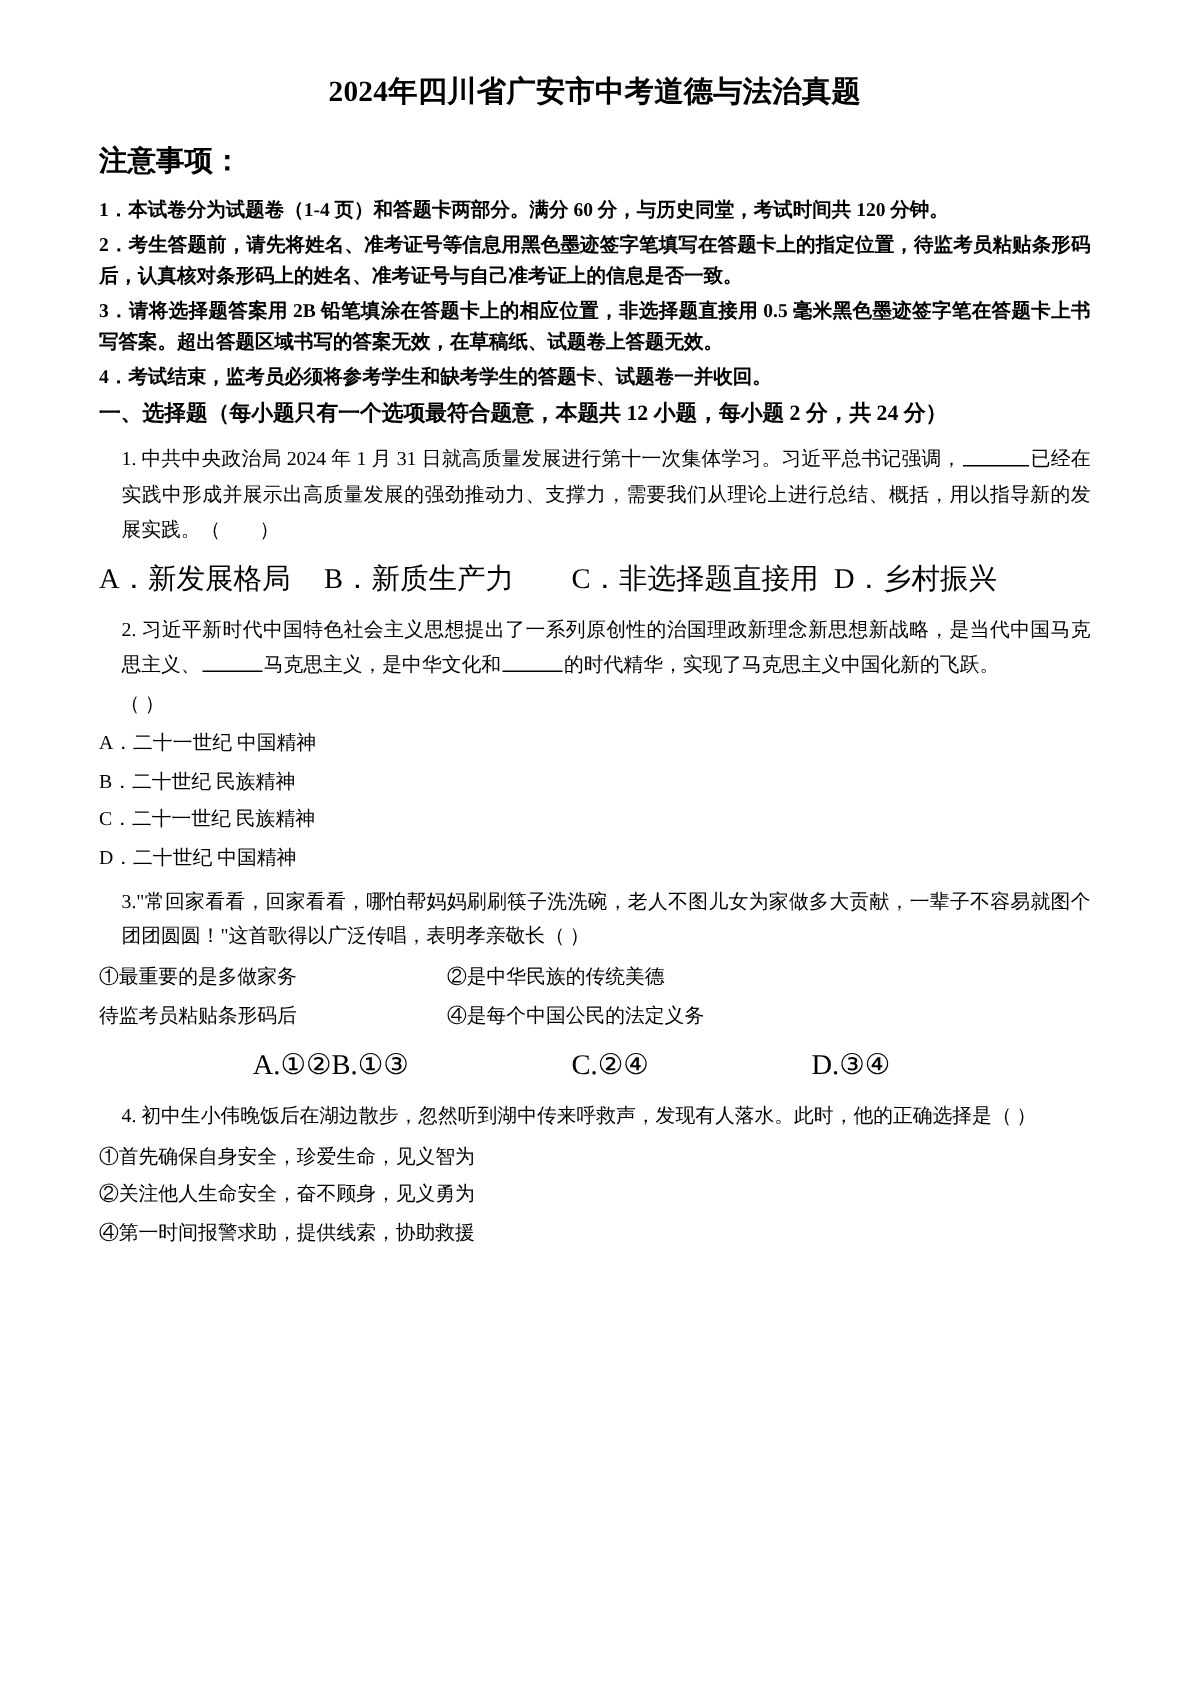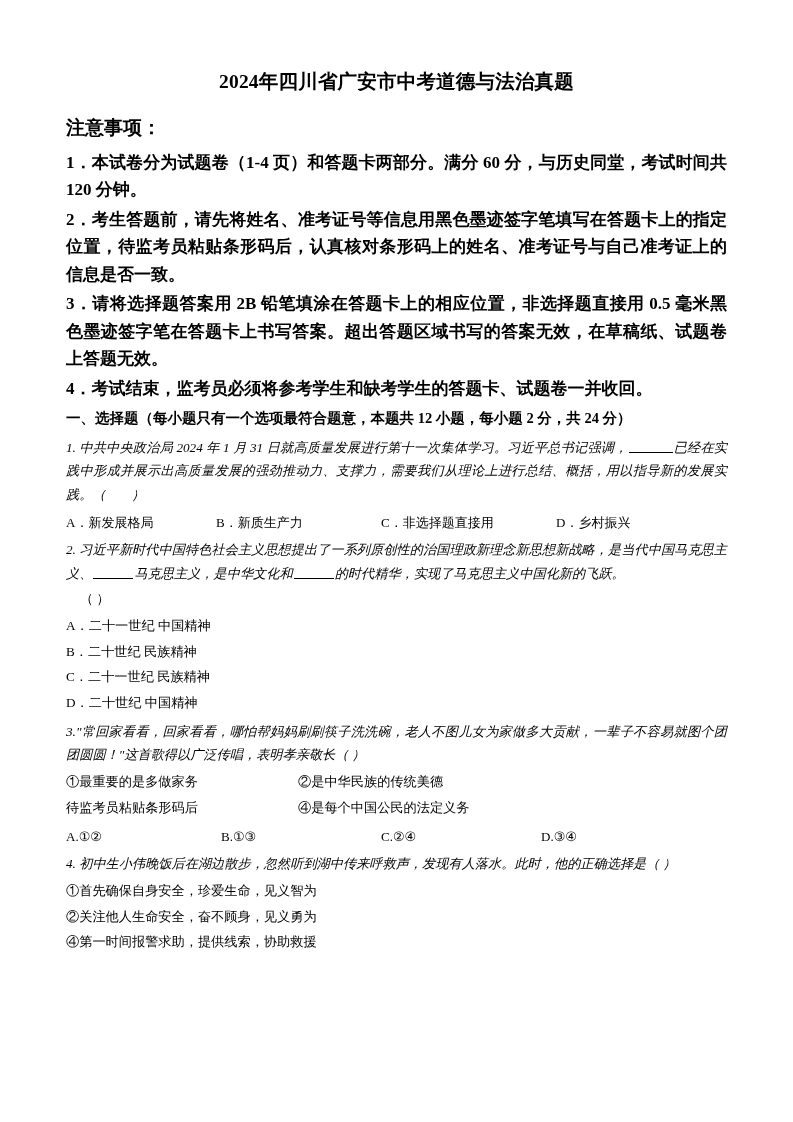--- a/index.html
+++ b/index.html
@@ -10,78 +10,77 @@
   body {
     width: 793px;
     height: 1122px;
     font-family: "Liberation Serif", "DejaVu Serif", serif;
     color: #000000;
     position: relative;
     overflow: hidden;
   }
   .page {
     box-sizing: border-box;
-    padding: 56px 66px 0 66px;
+    padding: 36px 66px 0 66px;
     width: 793px;
     height: 1122px;
   }
   .doc-title {
     text-align: center;
     font-size: 19.5px;
     font-weight: bold;
     letter-spacing: 0.2px;
     margin: 12px 0 18px 0;
     line-height: 1.4;
   }
   .notice-head {
     font-size: 19px;
     font-weight: bold;
     margin: 0 0 6px 0;
     line-height: 1.55;
   }
   .notice-item {
-    font-size: 17px;
+    font-size: 13px;
     font-weight: bold;
     line-height: 1.62;
     margin: 0 0 2px 0;
     text-align: justify;
   }
   .section-head {
     font-size: 14.5px;
     font-weight: bold;
     line-height: 1.6;
     margin: 4px 0 6px 0;
   }
   .q-stem {
     font-size: 13.2px;
     line-height: 1.78;
     text-align: justify;
-    margin: 4px 0 2px 0;
-    font-style: italic;
+    margin: 4px 0 2px 15px;
   }
   .q-line {
     font-size: 13.2px;
     line-height: 1.78;
     margin: 0 0 2px 0;
   }
   .opts-grid-4 {
     display: flex;
-    font-size: 13px;
+    font-size: 19px;
     line-height: 1.78;
     margin: 5px 0 2px 0;
   }
   .opts-grid-4 .opt {
     flex: 0 0 auto;
   }
   .o1 { width: 150px; }
   .o2 { width: 165px; }
   .o3 { width: 175px; }
   .o4 { width: 140px; }
   .w1 { width: 130px; }
-  .w2 { width: 155px; }
+  .w2 { width: 155px; text-align: right; }
   .w3 { width: 160px; }
   .stack-line {
     font-size: 13.2px;
     line-height: 1.95;
     margin: 0;
   }
   .pair-line {
     display: flex;
     font-size: 13.2px;
     line-height: 1.95;

